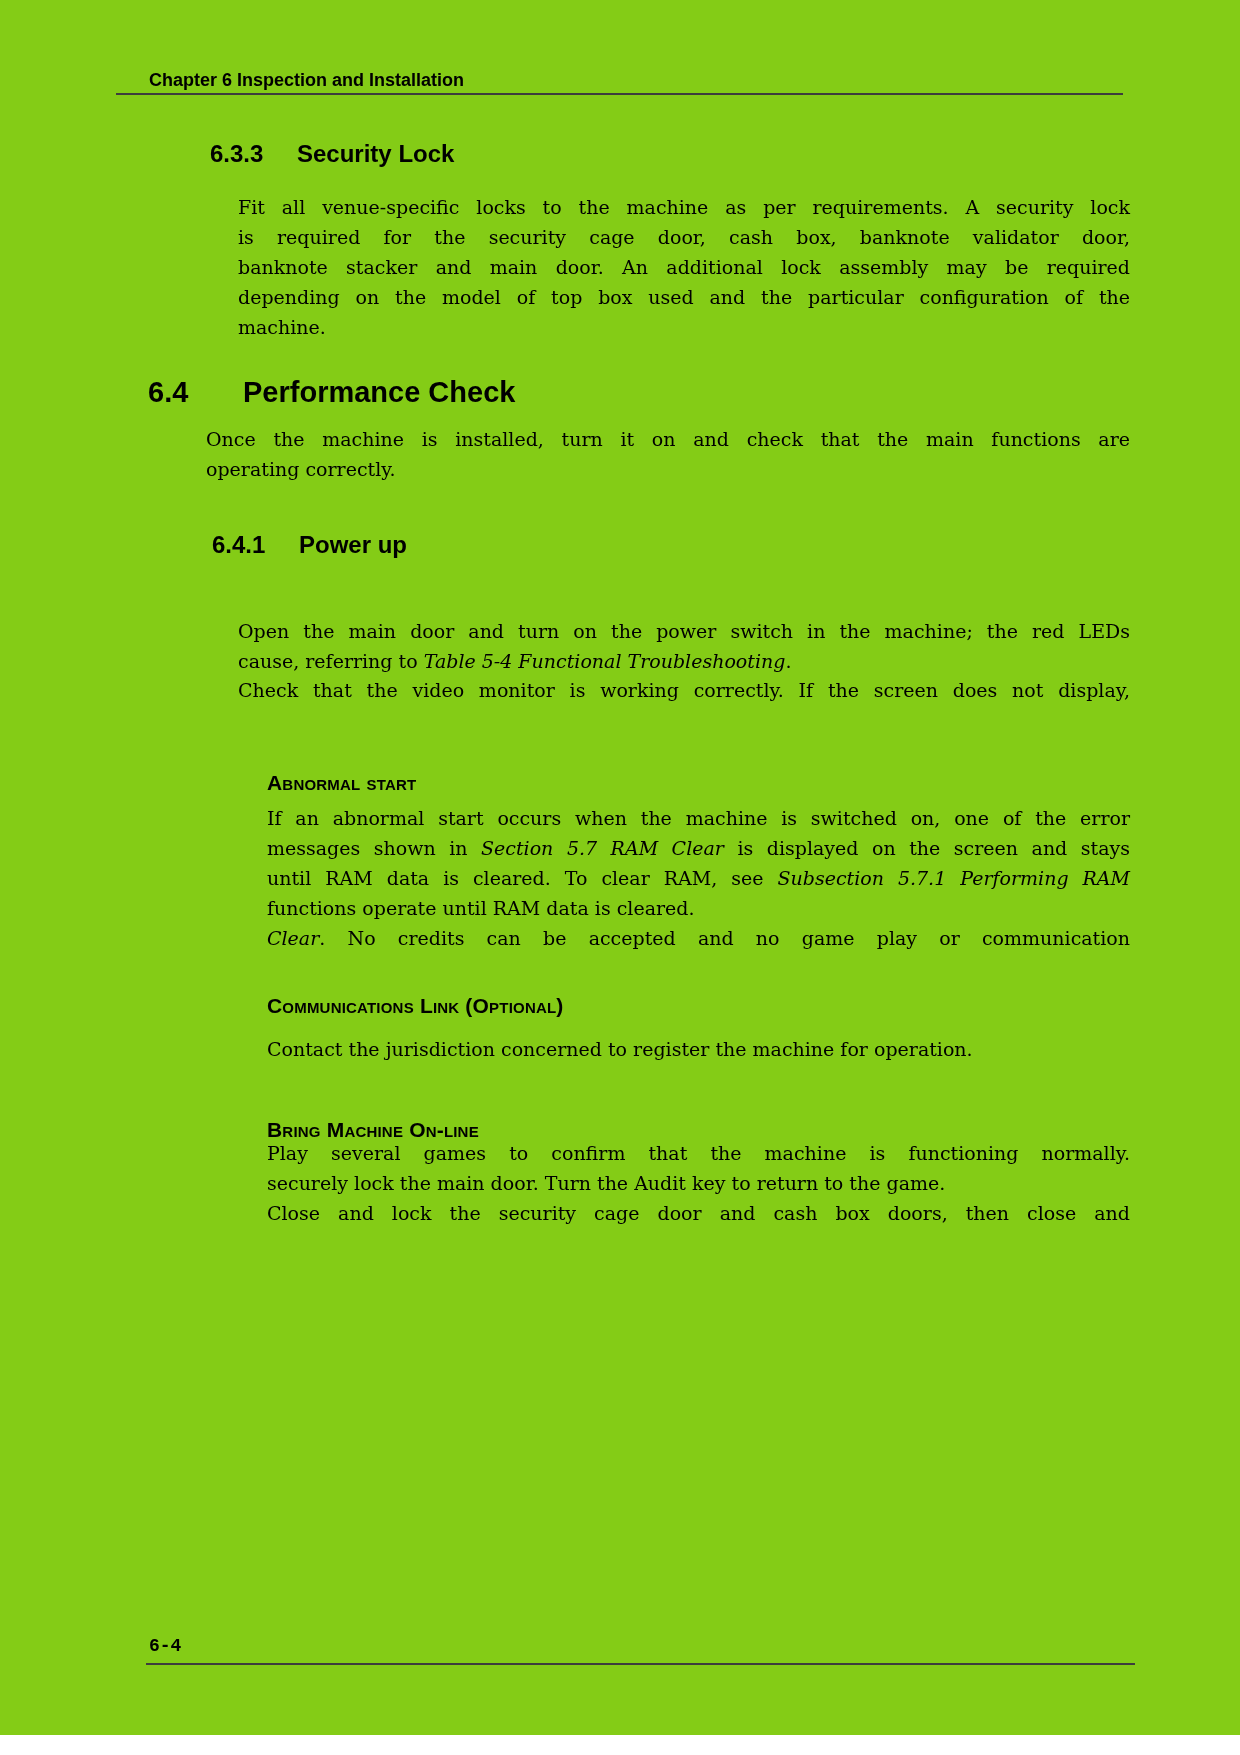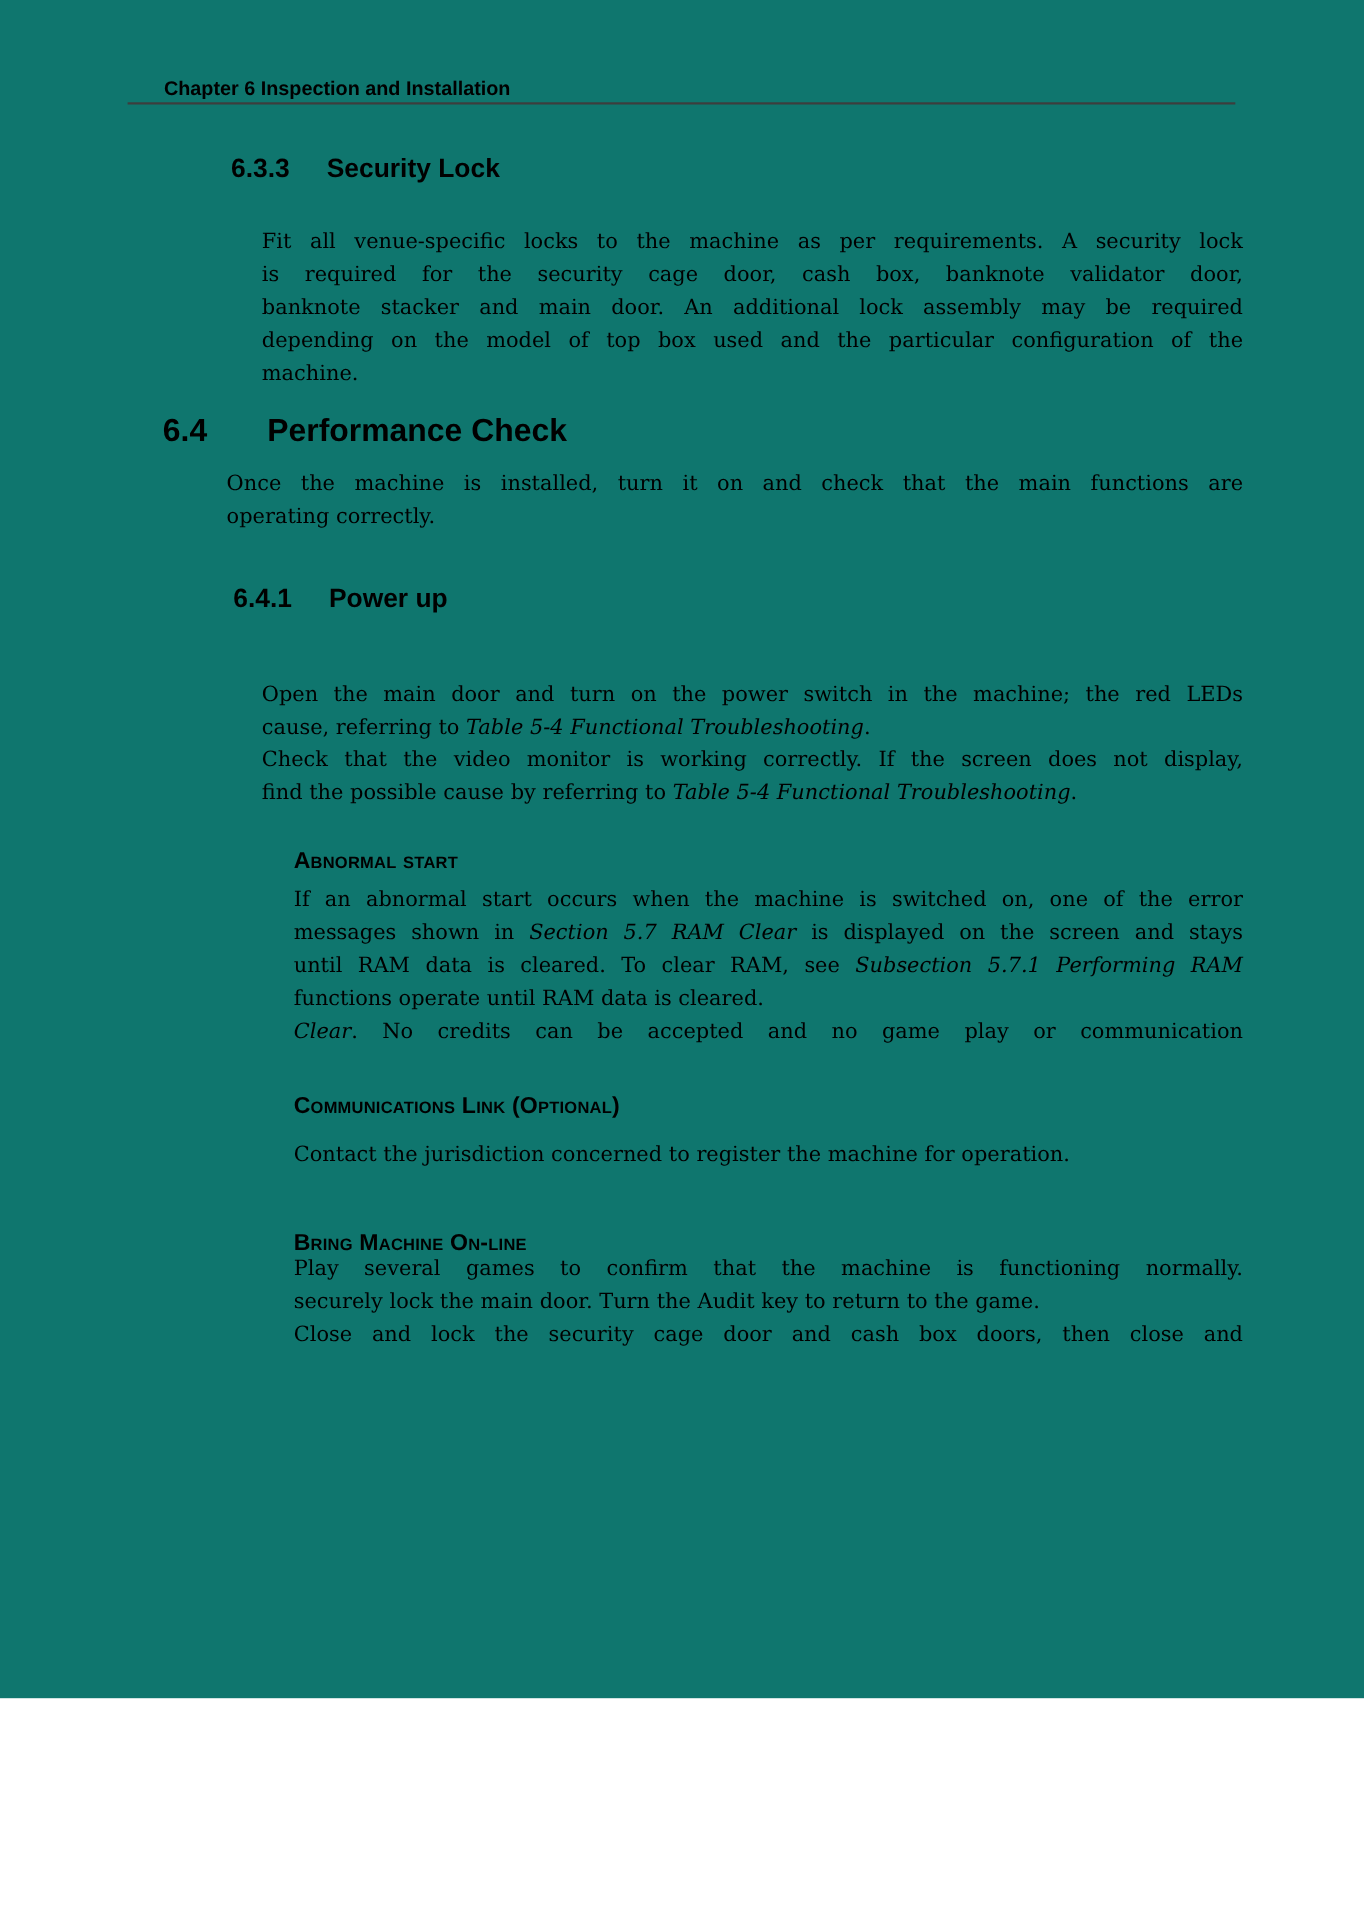--- a/index.html
+++ b/index.html
@@ -1,20 +1,20 @@
 <!DOCTYPE html>
 <html><head>
 <meta charset="utf-8">
 <style>
   html, body { margin: 0; padding: 0; background: #ffffff; }
   .page {
     position: relative;
     width: 1240px;
-    height: 1544px;
-    background: #0f766e;
+    height: 1735px;
+    background: #84cc16;
     overflow: hidden;
     color: #000;
   }
   .header-text {
     position: absolute;
     left: 149px;
     top: 70px;
     font-family: "Liberation Sans", sans-serif;
     font-weight: 700;
     font-size: 18px;
@@ -80,40 +80,39 @@
   .it { font-style: italic; }
 </style>
 </head>
 <body>
 
 <div class="page">
   <div class="header-text">Chapter 6 Inspection and Installation</div>
   <div class="header-rule"></div>
   <div id="content">
       <div class="heading h3" style="top: 140px; left: 210px;"><span class="hnum">6.3.3</span><span class="htitle">Security Lock</span></div>
-      <div class="para" style="width: 892px; top: 204px; left: 238px;">
+      <div class="para" style="width: 892px; top: 192px; left: 238px;">
         <div class="pline"><span>Fit all venue-specific locks to the machine as per requirements. A security lock</span></div>
         <div class="pline"><span>is required for the security cage door, cash box, banknote validator door,</span></div>
         <div class="pline"><span>banknote stacker and main door. An additional lock assembly may be required</span></div>
         <div class="pline"><span>depending on the model of top box used and the particular configuration of the</span></div>
         <div class="pline last"><span>machine.</span></div>
       </div>
       <div class="heading h2" style="top: 376px; left: 148px;"><span class="hnum">6.4</span><span class="htitle">Performance Check</span></div>
       <div class="para" style="width: 924px; top: 424px; left: 206px;">
         <div class="pline"><span>Once the machine is installed, turn it on and check that the main functions are</span></div>
         <div class="pline last"><span>operating correctly.</span></div>
       </div>
       <div class="heading h3" style="top: 531px; left: 212px;"><span class="hnum">6.4.1</span><span class="htitle">Power up</span></div>
       <div class="para" style="width: 892px; top: 572px; left: 238px; margin-top: 44px;">
         <div class="pline"><span>Open the main door and turn on the power switch in the machine; the red LEDs</span></div>
         <div class="pline last"><span>cause, referring to </span><span class="it">Table 5-4 Functional Troubleshooting</span><span>.</span></div>
       </div>
       <div class="para" style="width: 892px; top: 675px; left: 238px;">
         <div class="pline"><span>Check that the video monitor is working correctly. If the screen does not display,</span></div>
-        <div class="pline last"><span>find the possible cause by referring to </span><span class="it">Table 5-4 Functional Troubleshooting</span><span>.</span></div>
       </div>
       <div class="runin" style="top: 771px; left: 267px;">Abnormal start</div>
       <div class="para" style="width: 863px; top: 803px; left: 267px;">
         <div class="pline"><span>If an abnormal start occurs when the machine is switched on, one of the error</span></div>
         <div class="pline"><span>messages shown in </span><span class="it">Section 5.7 RAM Clear</span><span> is displayed on the screen and stays</span></div>
         <div class="pline"><span>until RAM data is cleared. To clear RAM, see </span><span class="it">Subsection 5.7.1 Performing RAM</span></div>
         <div class="pline last"><span>functions operate until RAM data is cleared.</span></div>
         <div class="pline"><span class="it">Clear</span><span>. No credits can be accepted and no game play or communication</span></div>
       </div>
       <div class="runin" style="top: 994px; left: 267px;">Communications Link (Optional)</div>

